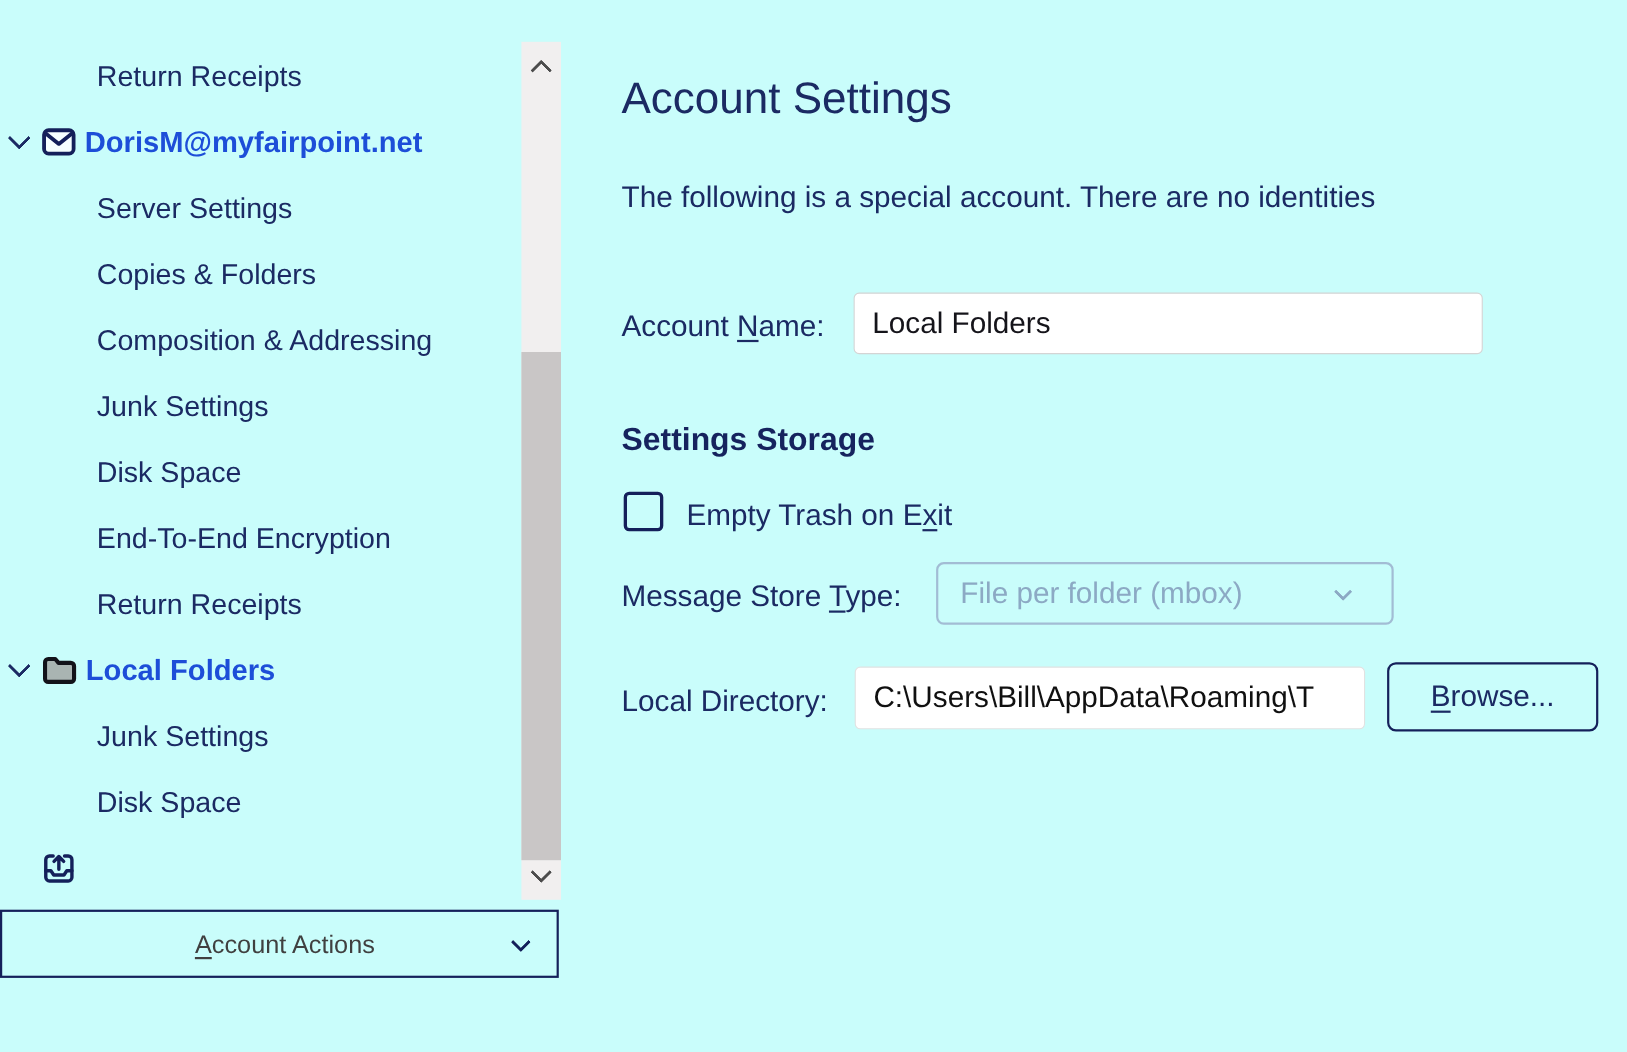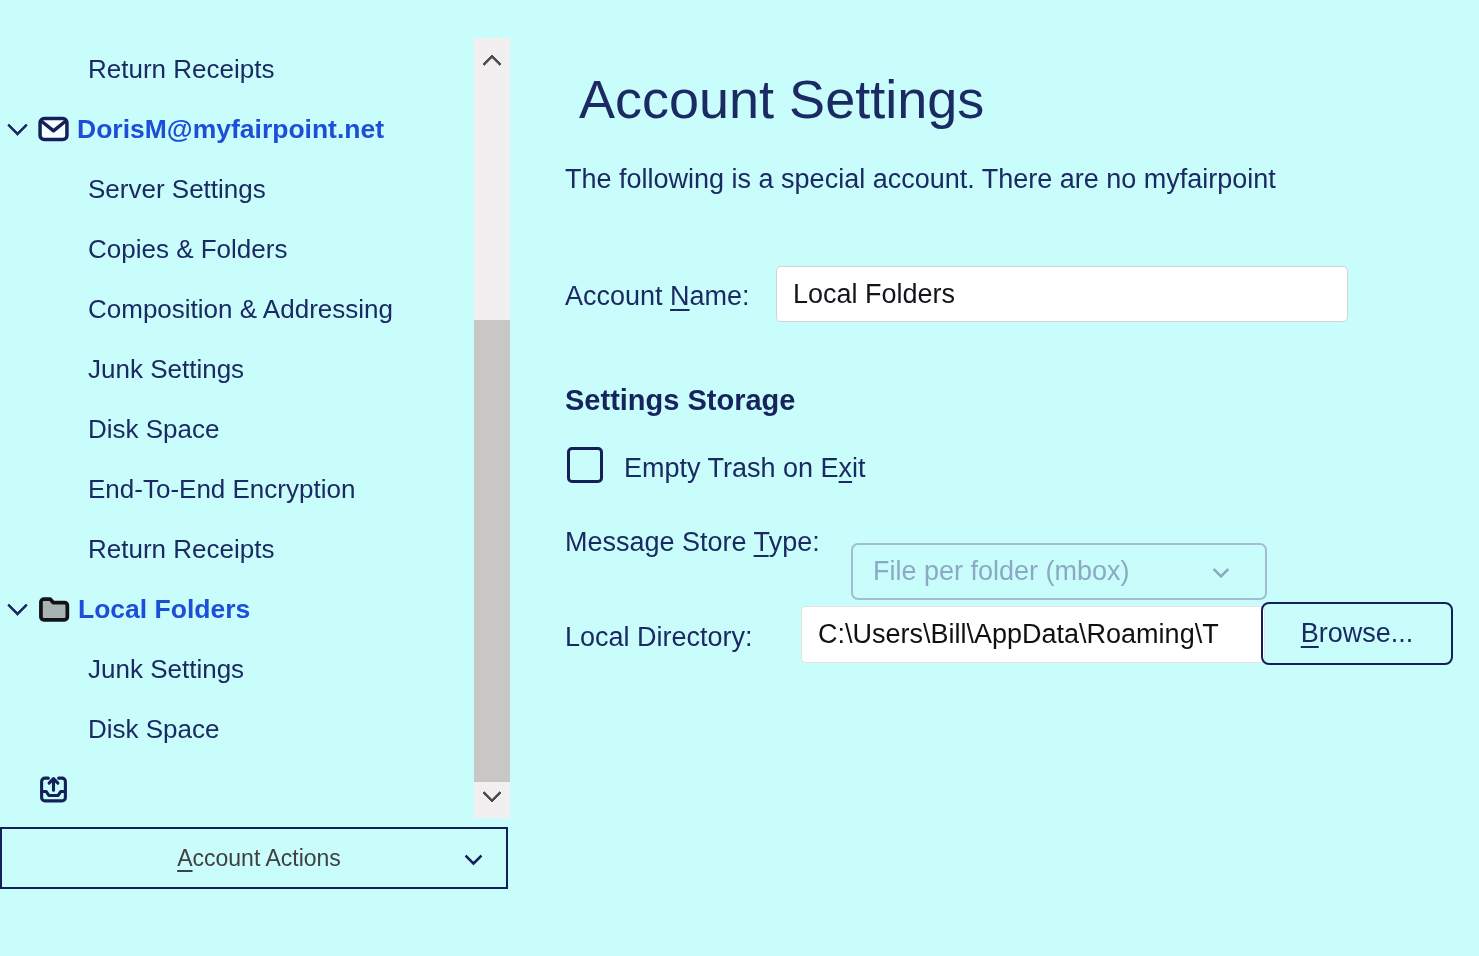--- a/index.html
+++ b/index.html
@@ -115,22 +115,22 @@
     text-decoration: underline;
     text-underline-offset: 4px;
     text-decoration-thickness: 2px;
   }
 
   
   .main { position: absolute; left: 510px; top: 0; right: 0; bottom: 0; }
   .abs { position: absolute; white-space: nowrap; }
 
   .page-title {
-    left: 69px; top: 68px;
-    font-size: 54px;
+    left: 55px; top: 68px;
+    font-size: 40px;
     font-weight: 300;
     color: #1b2a63;
   }
   .desc { font-size: 27px; left: 55px; }
   .desc.l1 { top: 164px; }
   .desc.l2 { top: 217px; }
 
   .field-label { font-size: 27px; line-height: 32px; }
   .lbl-account-name { left: 55px; top: 280px; }
   .lbl-store-type   { left: 55px; top: 526px; }
@@ -150,21 +150,20 @@
   }
   .input-account-name {
     left: 266px; top: 266px;
     width: 572px; height: 56px;
   }
   .input-local-dir {
     left: 267px; top: 606px;
     width: 464px; height: 57px;
     border-color: #e2e2e2;
     color: #101010;
-    margin-left: 24px;
   }
 
   .section-heading {
     left: 55px; top: 384px;
     font-size: 29px;
     font-weight: bold;
     color: #16235e;
   }
 
   .checkbox {
@@ -180,21 +179,20 @@
     left: 341px; top: 511px;
     width: 416px; height: 57px;
     box-sizing: border-box;
     border: 2px solid #a2bcd4;
     border-radius: 7px;
     display: flex;
     align-items: center;
     padding: 0 20px;
     font-size: 27px;
     color: #8ca9c4;
-    margin-top: 32px;
   }
   .dropdown .chev {
     position: absolute;
     right: 38px;
     width: 9px; height: 9px;
     border-color: #8ca9c4;
     border-right-width: 3.2px;
     border-bottom-width: 3.2px;
     transform: rotate(45deg);
     margin-top: -4px;
@@ -300,21 +298,21 @@
   <button class="account-actions">
     <span><span class="u">A</span><span>ccount Actions</span></span>
     <i class="chev down"></i>
   </button>
 </aside>
 
 <main class="main">
 
   <h1 class="abs page-title" style="margin:0;">Account Settings</h1>
 
-  <div class="abs desc l1">The following is a special account. There are no myfairpoint</div>
+  <div class="abs desc l1">The following is a special account. There are no identities</div>
 
   <label class="abs field-label lbl-account-name"><span>Account </span><span class="u">N</span><span>ame:</span></label>
   <input class="abs txt-input input-account-name" type="text" value="Local Folders" style="">
 
   <h2 class="abs section-heading" style="margin:0;">Settings Storage</h2>
 
   <div class="abs checkbox" role="checkbox" aria-checked="false"></div>
   <label class="abs field-label lbl-empty-trash"><span>Empty Trash on E</span><span class="u">x</span><span>it</span></label>
 
   <label class="abs field-label lbl-store-type"><span>Message Store </span><span class="u">T</span><span>ype:</span></label>

